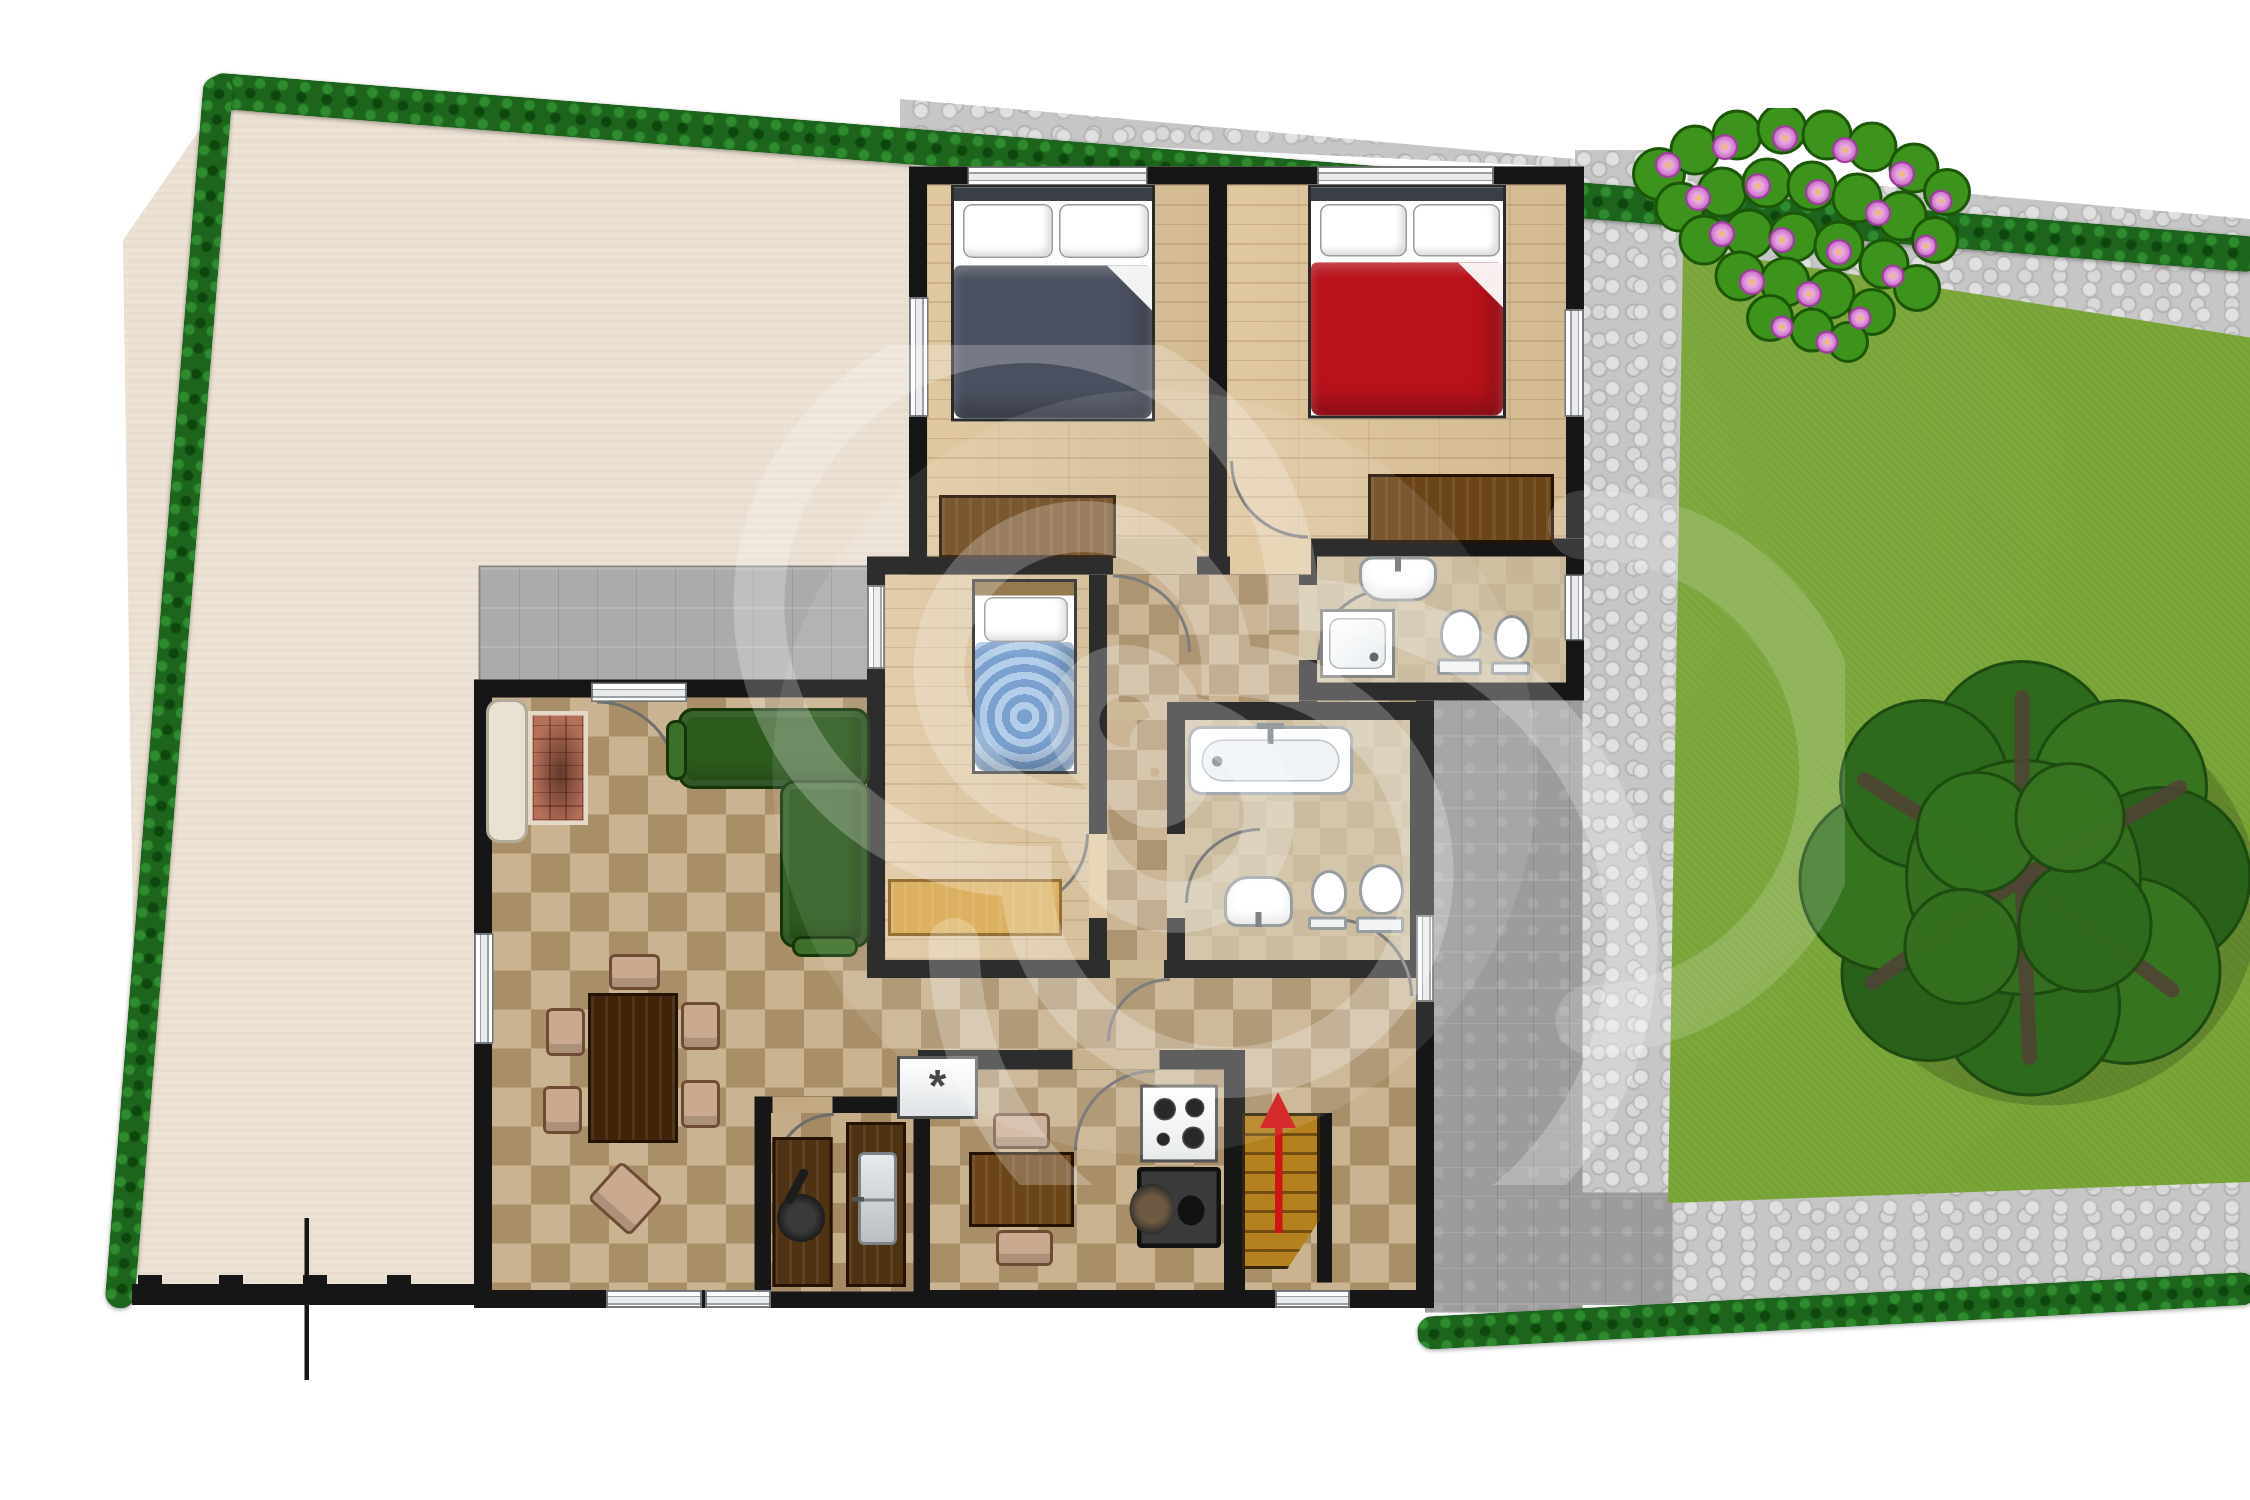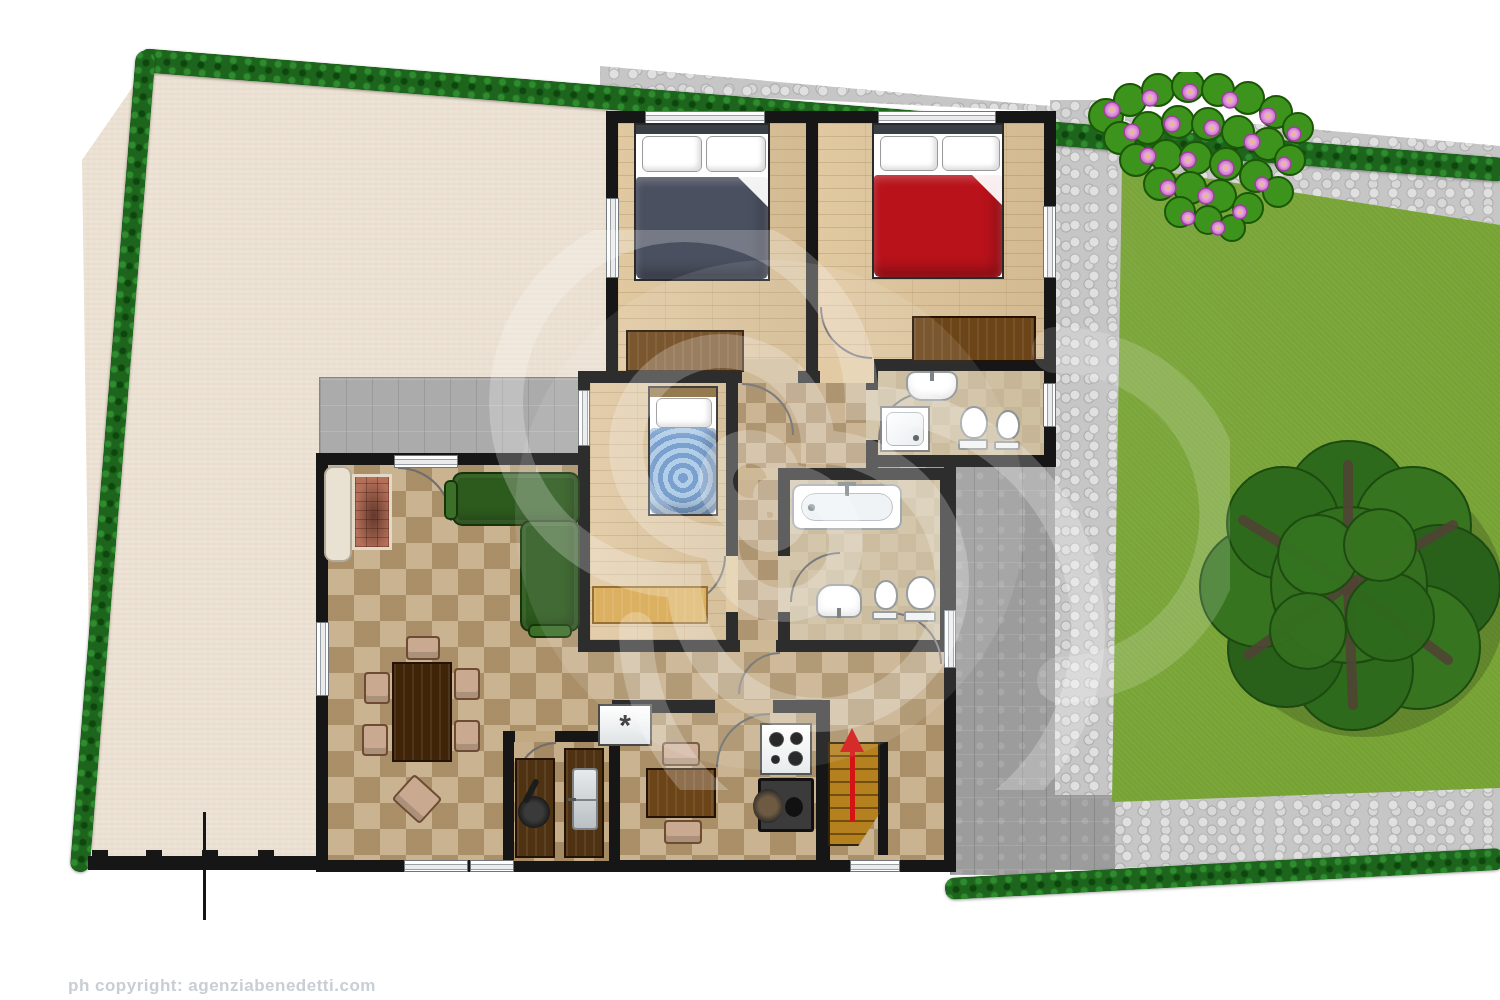--- a/index.html
+++ b/index.html
@@ -366,14 +366,13 @@
   <div class="fence-post" style="left:202px;top:850px;width:16px;height:8px;"></div>
   <div class="fence-post" style="left:258px;top:850px;width:16px;height:8px;"></div>
   <div class="wall" style="left:203px;top:812px;width:3px;height:108px;"></div>
 
   <svg class="abs" style="left:470px;top:230px;pointer-events:none;" width="760" height="560" viewBox="0 0 760 560">
     <circle cx="300" cy="285" r="255" fill="rgba(255,255,255,0.10)"></circle>
     <path d="M300 285 m0 -20 a20 20 0 1 1 -20 20 a34 34 0 1 1 34 -34 a62 62 0 1 1 -62 62 a96 96 0 1 1 96 -96 a134 134 0 1 1 -134 134 a178 178 0 1 1 178 -178 a226 226 0 1 1 -226 226" fill="none" stroke="rgba(255,255,255,0.24)" stroke-width="34" stroke-linecap="round"></path>
     <path d="M585 120 a165 165 0 0 1 5 330" fill="none" stroke="rgba(255,255,255,0.16)" stroke-width="46" stroke-linecap="round"></path>
   </svg>
 
-  <div id="copyright">ph copyright: agenziabenedetti.com</div>
 </div>
 
 </body></html>

